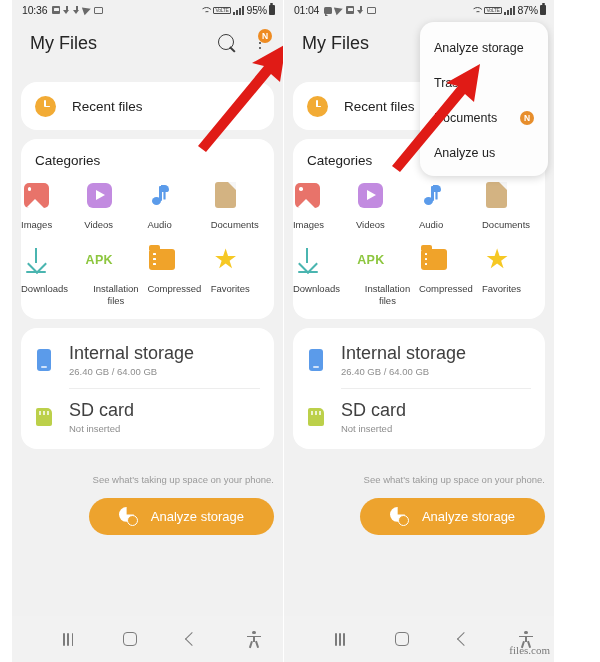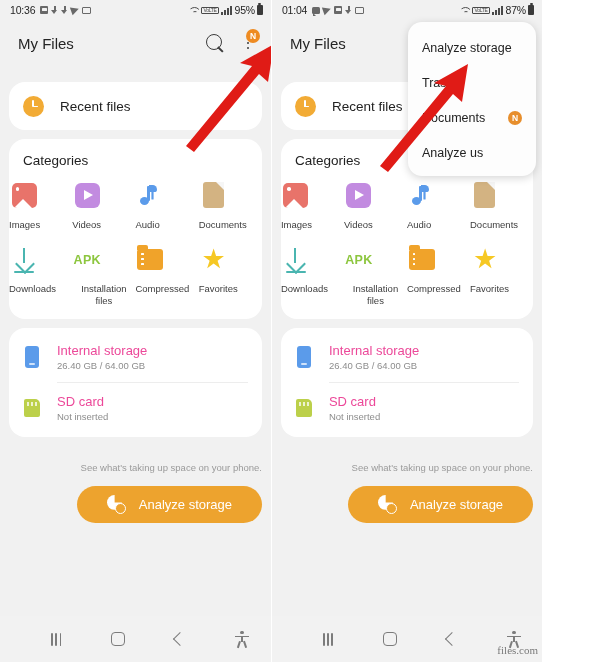--- a/index.html
+++ b/index.html
@@ -2,21 +2,21 @@
 <html><head>
 <meta charset="utf-8">
 <style>
   * { box-sizing: border-box; margin: 0; padding: 0; }
   html, body {
     width: 600px; height: 662px;
     background: #ffffff;
     font-family: "Liberation Sans", sans-serif;
     overflow: hidden;
   }
-  .screens { display: flex; width: 542px; height: 662px; }
+  .screens { display: flex; width: 542px; height: 662px; margin-left: 12px; }
   .phone {
     position: relative;
     width: 300px; height: 662px;
     background: #f1f1f1;
     overflow: hidden;
   }
   .phone.right { border-left: 1px solid #ffffff; }
 
   
   .statusbar {
@@ -50,21 +50,21 @@
   .batt { width: 6px; height: 10px; background: #3a3a3a; border-radius: 1px; position: relative; }
   .batt::before { content:""; position:absolute; left:1.5px; top:-2px; width:3px; height:1.5px; background:#3a3a3a; border-radius:1px; }
 
   
   .app-header {
     height: 46px;
     display: flex; align-items: center;
     padding: 0 14px 0 18px;
     position: relative;
   }
-  .app-title { font-size: 15px; color: #252525; }
+  .app-title { font-size: 18px; color: #252525; }
   .header-actions { margin-left: auto; display: flex; align-items: center; gap: 14px; position: relative; }
   .search-icon { width: 19px; height: 19px; position: relative; }
   .search-icon::before { content:""; position:absolute; left:0; top:0; width:14px; height:14px; border:1.7px solid #3c3c3c; border-radius:50%; }
   .search-icon::after { content:""; position:absolute; left:12px; top:12.5px; width:7px; height:1.7px; background:#3c3c3c; transform: rotate(45deg); transform-origin: left center; }
   .kebab { width: 18px; height: 20px; position: relative; display: flex; flex-direction: column; align-items: center; justify-content: center; gap: 2.5px; }
   .kebab i { width: 2.6px; height: 2.6px; background: #3c3c3c; border-radius: 50%; display: block; }
   .badge-n {
     position: absolute; top: -4px; right: -3px;
     width: 14px; height: 14px; border-radius: 50%;
     background: #ee8b22; color: #fff;
@@ -129,21 +129,21 @@
 
   
   .storage-card { padding: 4px 0; }
   .st-row { display: flex; align-items: center; padding: 11px 14px; }
   .st-ico { width: 18px; height: 24px; flex: none; margin-right: 16px; position: relative; }
   .ico-phone { width:14px;height:22px;background:#5b9bea;border-radius:3px;position:relative;margin:1px auto; }
   .ico-phone::after { content:"";position:absolute;left:4px;bottom:3px;width:6px;height:1.6px;background:#cfe2fa;border-radius:1px; }
   .ico-sd { width:16px;height:18px;background:#bcd04a;border-radius:2px 5px 2px 2px;position:relative;margin:3px auto; }
   .ico-sd::after { content:"";position:absolute;left:3px;top:3px;width:1.8px;height:4px;background:#edf3cf;box-shadow:4px 0 0 #edf3cf,8px 0 0 #edf3cf; }
   .st-texts { display: flex; flex-direction: column; gap: 2px; }
-  .st-title { font-size: 13px; color: #ec4899; }
+  .st-title { font-size: 18px; color: #404040; }
   .st-sub { font-size: 9.5px; color: #8d8d8d; }
   .st-div { height: 1px; background: #ededed; margin: 0 14px 0 48px; }
 
   
   .analyze-wrap { text-align: right; padding: 16px 0 0; }
   .analyze-hint { font-size: 9.5px; color: #9a9a9a; margin-bottom: 13px; }
   .analyze-btn {
     display: inline-flex; align-items: center; justify-content: center; gap: 13px;
     background: #eda32e; color: #fff;
     width: 185px; height: 37px; border-radius: 19px;

